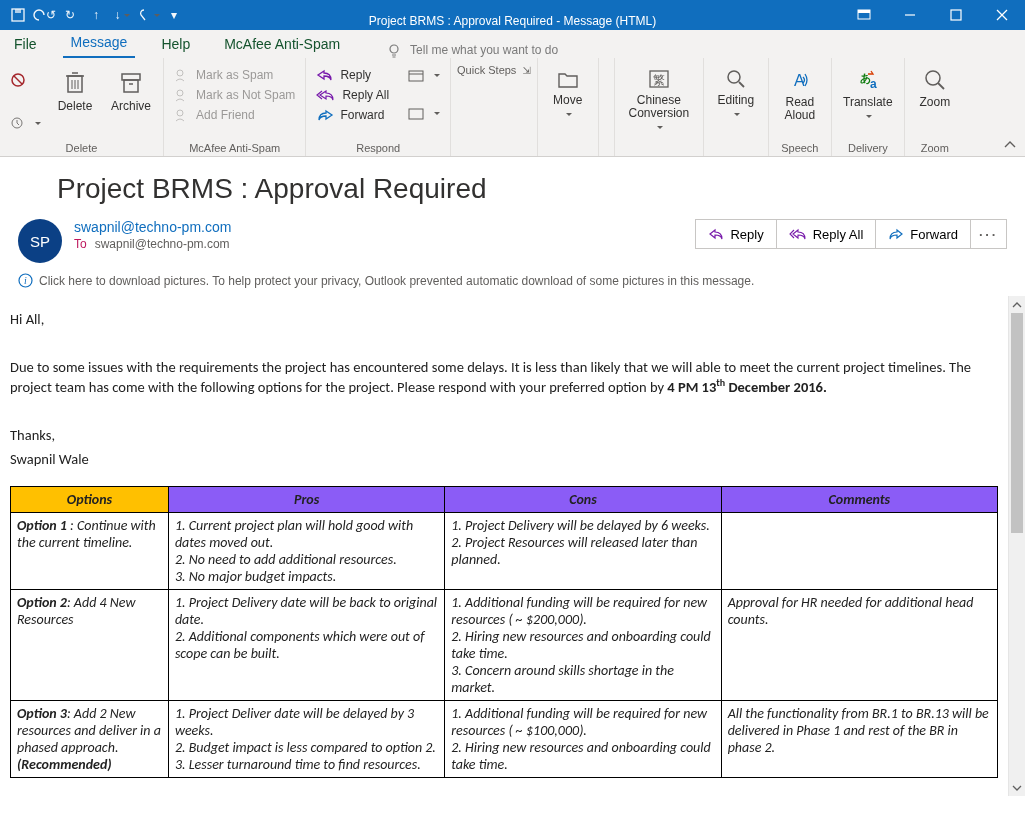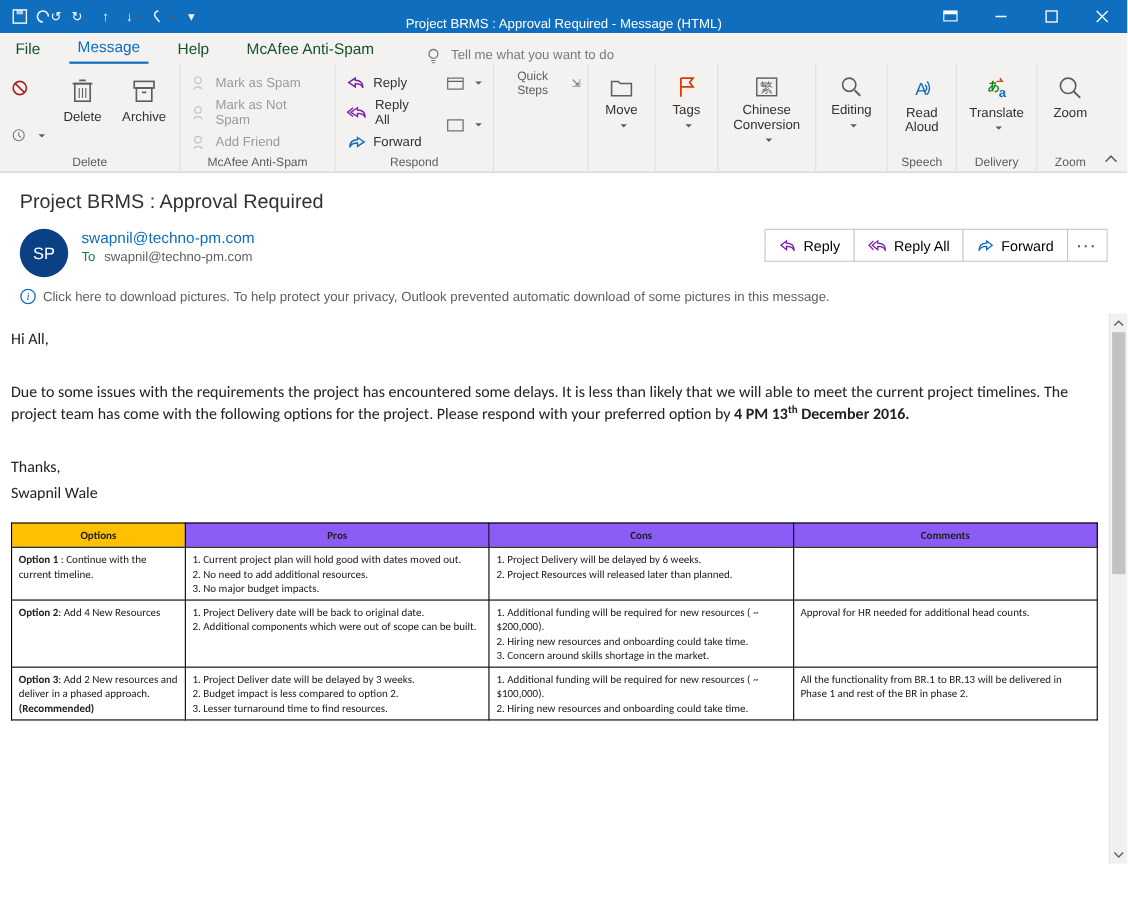--- a/index.html
+++ b/index.html
@@ -30,45 +30,45 @@
   .bigbtn-label { font-size:12px; }
   .smallbtns { display:flex; flex-direction:column; gap:2px; padding-top:4px; }
   .smallbtn { display:flex; align-items:center; gap:6px; padding: 2px 4px; cursor:pointer; color:#605e5c; }
   .respondbtn { display:flex; align-items:center; gap:6px; padding: 2px 4px; cursor:pointer; color:#323130; }
   .disabled { opacity:0.6; cursor:default; }
   .chev::after { content:""; display:inline-block; border:3px solid transparent; border-top-color:#605e5c; margin-left:3px; position:relative; top:2px; }
   .ribbon-collapse { margin-left:auto; display:flex; align-items:flex-end; padding: 0 8px 4px 0; cursor:pointer; color:#605e5c; }
 
   
   .msgheader { padding: 16px 18px 8px 18px; }
-  .subject { font-size: 18px; color:#323130; font-weight: 400; margin-bottom: 14px; }
+  .subject { font-size: 28px; color:#323130; font-weight: 400; margin-bottom: 14px; margin-left: 39px; }
   .header-row { display:flex; gap: 12px; }
   .avatar { width: 44px; height:44px; border-radius:50%; background:#0b4085; color:#fff; display:flex; align-items:center; justify-content:center; font-size:15px; }
   .from-block { flex:1; }
   .from { color:#106ebe; font-size:14px; }
   .to { color:#605e5c; font-size:12px; margin-top:2px; }
-  .to-label { color:#15803d; margin-right:8px; }
+  .to-label { color:#be185d; margin-right:8px; }
   .reply-actions { display:flex; gap:0; align-items:flex-start; }
   .action-btn { border:1px solid #c8c6c4; background:#fff; padding:5px 12px; display:flex; align-items:center; gap:6px; font-size:13px; cursor:pointer; height:30px; margin-left:-1px; }
   .action-btn:first-child { margin-left:0; }
   .date { text-align:right; color:#605e5c; font-size:12px; margin-top:6px; }
   .infobar { display:flex; align-items:center; gap:6px; color:#605e5c; font-size:12px; margin-top: 10px; }
 
   
   .bodywrap { position:relative; height: calc(815px - 30px - 28px - 99px - 158px); }
   .bodyscroll { position:absolute; inset:0 17px 0 0; padding: 8px 10px 10px 10px; overflow:hidden; font-family: Calibri, Arial, sans-serif; font-size: 14.5px; color:#222; }
   .scrollbar { position:absolute; right:0; top:0; bottom:0; width:17px; background:#f0f0f0; border-left:1px solid #e5e5e5; }
   .scroll-arrow { height:17px; display:flex; align-items:center; justify-content:center; color:#606060; cursor:pointer; }
   .scroll-track { position:absolute; top:17px; bottom:17px; left:0; right:0; }
   .scroll-thumb { position:absolute; top:0; left:2px; right:2px; height:220px; background:#c2c2c2; cursor:pointer; }
 
   .body-p { margin: 6px 0; }
   .sup { vertical-align: super; font-size: 10px; }
 
-  table.options { border-collapse: collapse; width: 100%; margin-top: 18px; font-size: 10px; }
+  table.options { border-collapse: collapse; width: 100%; margin-top: 18px; font-size: 14px; font-style: italic; }
   table.options th, table.options td { border:1px solid #000; padding: 4px 6px; vertical-align: top; text-align:left; }
   table.options th { text-align:center; font-weight:bold; }
   th.col-opts { background:#ffc000; }
   th.col-pros, th.col-cons, th.col-com { background:#8b5cf6; }
   .opt-name { font-weight:bold; display:inline; }
 </style>
 </head>
 <body>
 
 <div class="titlebar">
@@ -272,28 +272,20 @@
         <svg width="24" height="22">
             <path d="M3 6 L9 6 L11 8 L21 8 L21 19 L3 19 Z" fill="none" stroke="#605e5c" stroke-width="1.4"></path>
           </svg>
         <span class="bigbtn-label">Move</span>
       </div>
     </div>
     <div class="ribgroup-label">&nbsp;</div>
   </div>
 
   <div class="ribgroup">
-    <div class="ribgroup-inner">
-      <div class="bigbtn chev" style="width:44px">
-        <svg width="22" height="22">
-            <path d="M6 3 L6 20 M6 3 L17 3 L14 7 L17 11 L6 11" fill="none" stroke="#d83b01" stroke-width="1.6"></path>
-          </svg>
-        <span class="bigbtn-label">Tags</span>
-      </div>
-    </div>
     <div class="ribgroup-label">&nbsp;</div>
   </div>
 
   <div class="ribgroup">
     <div class="ribgroup-inner">
       <div class="bigbtn chev" style="width:76px">
         <svg width="24" height="22">
             <rect x="3" y="3" width="18" height="16" fill="none" stroke="#605e5c" stroke-width="1.3"></rect>
             <text x="12" y="16" text-anchor="middle" font-size="12" fill="#605e5c">繁</text>
           </svg>

